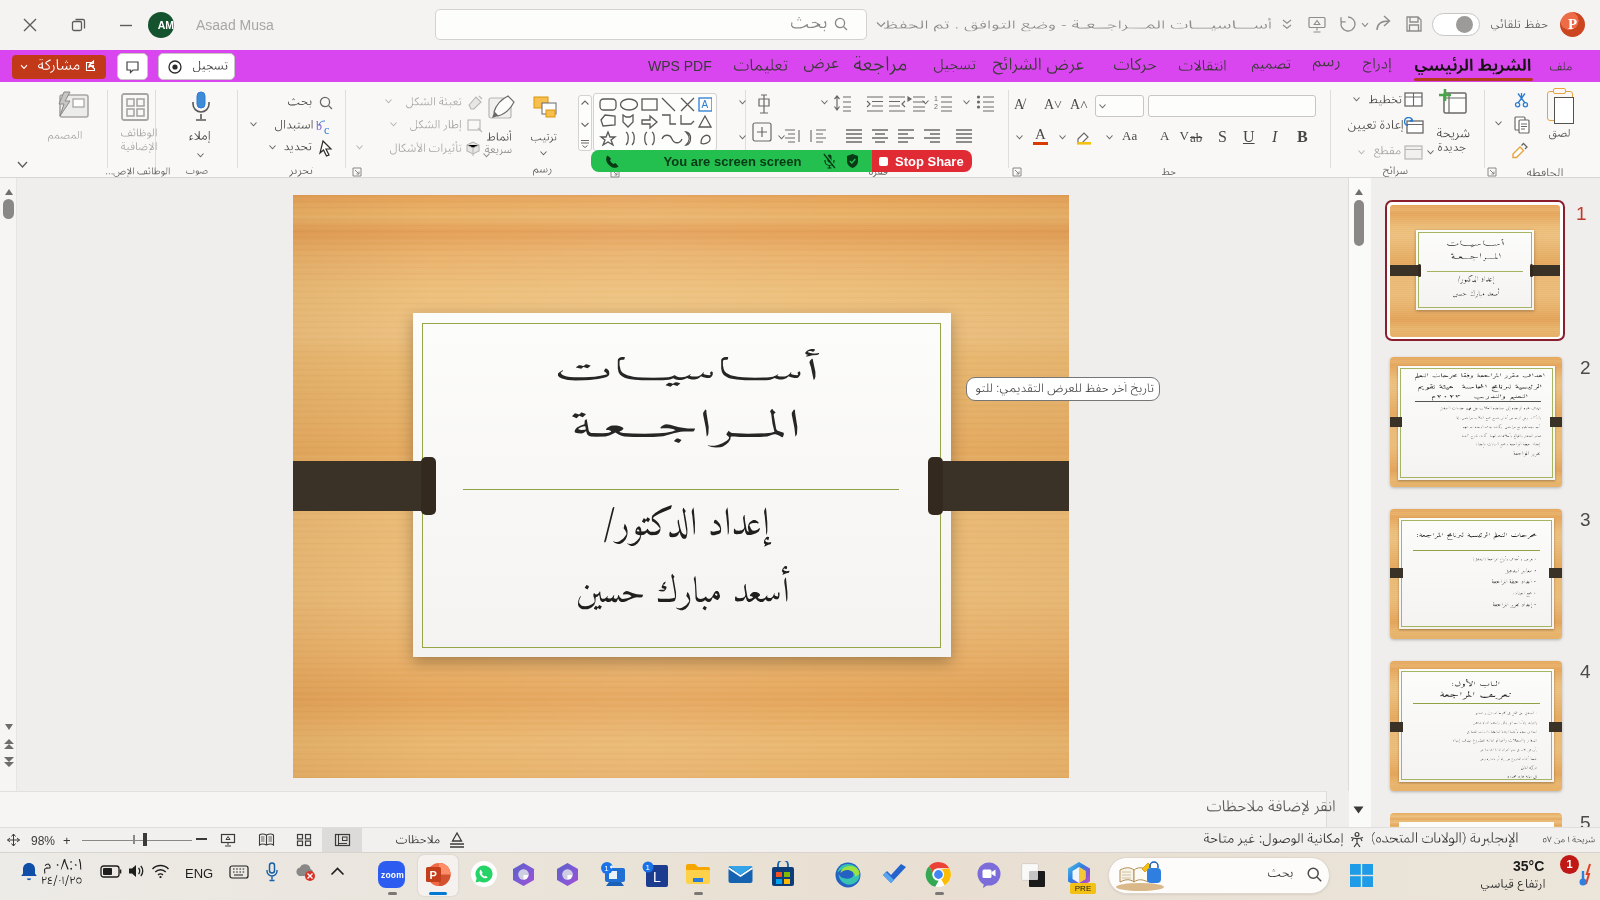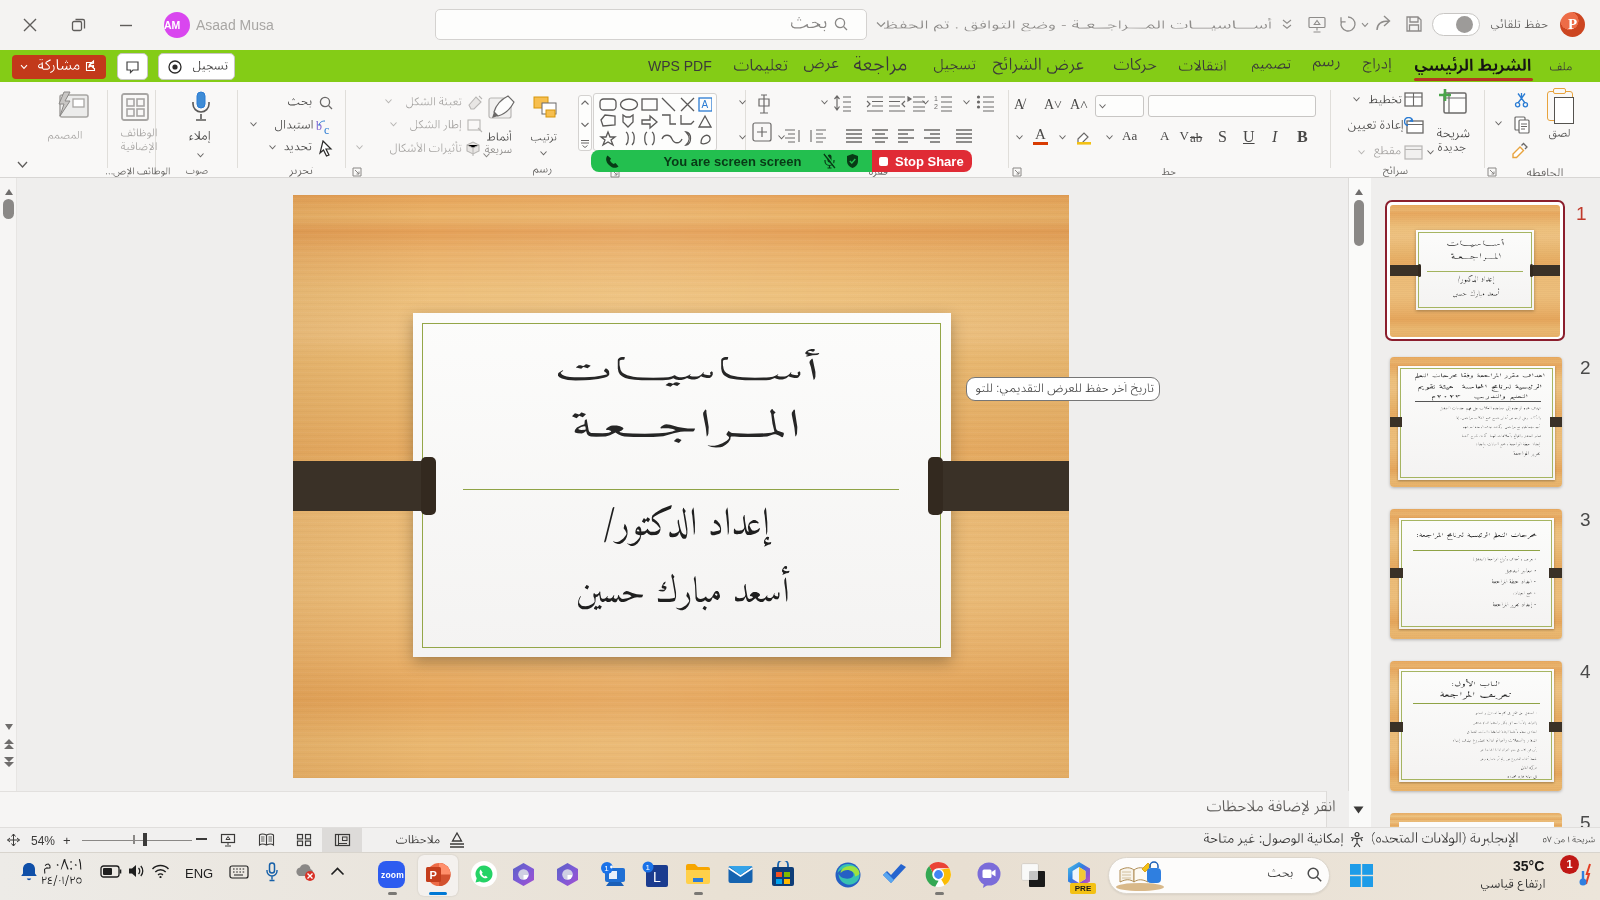--- a/index.html
+++ b/index.html
@@ -1,37 +1,37 @@
 <!DOCTYPE html>
 <html lang="ar" dir="ltr"><head><meta charset="utf-8">
 <style>
 *{margin:0;padding:0;box-sizing:border-box}
 html,body{width:1600px;height:900px;overflow:hidden}
 body{font-family:"Liberation Sans",sans-serif;position:relative;background:#efeeed}
 .abs{position:absolute}
 .tbar{position:absolute;left:0;top:0;width:1600px;height:50px;background:#f4f3f2}
-.tabrow{position:absolute;left:0;top:50px;width:1600px;height:32px;background:#84cc16}
+.tabrow{position:absolute;left:0;top:50px;width:1600px;height:32px;background:#d946ef}
 .ribbon{position:absolute;left:0;top:82px;width:1600px;height:96px;background:#f9f8f7;border-bottom:1px solid #d8d6d4}
 .vsep{position:absolute;top:90px;width:1px;height:78px;background:#e0deda}
 .canvas{position:absolute;left:0;top:178px;width:1600px;height:613px;background:#efeeed}
 svg{display:block}
 </style></head><body>
 
 <div class="tbar">
  <svg class="abs" style="left:18px;top:13px" width="24" height="24" viewBox="0 0 24 24">
       <path d="M6 6L18 18M18 6L6 18" stroke="#5f5d5b" stroke-width="1.4"></path>
     </svg>
  <svg class="abs" style="left:66px;top:13px" width="24" height="24" viewBox="0 0 24 24">
       <rect x="6.5" y="8.5" width="9" height="9" rx="1.5" fill="none" stroke="#5f5d5b" stroke-width="1.3"></rect>
       <path d="M9.5 6.5h7.5a1.5 1.5 0 0 1 1.5 1.5v7.5" fill="none" stroke="#5f5d5b" stroke-width="1.3"></path>
     </svg>
  <svg class="abs" style="left:114px;top:13px" width="24" height="24" viewBox="0 0 24 24">
       <path d="M6 12.5h12" stroke="#5f5d5b" stroke-width="1.4"></path>
     </svg>
- <div class="abs" style="left:164px;top:12px;width:26px;height:26px;border-radius:50%;background:#d946ef;color:#fff;font-size:10.5px;font-weight:bold;text-align:left;line-height:26px">AM</div>
+ <div class="abs" style="left:148px;top:12px;width:26px;height:26px;border-radius:50%;background:#14532d;color:#fff;font-size:10.5px;font-weight:bold;text-align:right;line-height:26px">AM</div>
  <div class="abs" style="left:196px;top:17px;color:#a8a6a4;font-size:14px">Asaad Musa</div>
  <div class="abs" style="left:435px;top:9px;width:432px;height:31px;background:#fdfdfc;border:1px solid #d4d2d0;border-radius:5px"></div>
  <svg class="abs" style="left:833px;top:16px" width="16" height="16" viewBox="0 0 16 16">
       <circle cx="7" cy="7" r="4.6" fill="none" stroke="#8a8886" stroke-width="1.3"></circle>
       <path d="M10.5 10.5L14 14" stroke="#8a8886" stroke-width="1.3"></path>
     </svg>
  <svg class="abs" style="left:876px;top:21px" width="10" height="7" viewBox="0 0 10 7">
       <path d="M1 1.5L5 5.5L9 1.5" stroke="#8e8c8a" stroke-width="1.2" fill="none"></path>
     </svg>
 
@@ -476,21 +476,21 @@
 <div class="abs" style="left:0;top:791px;width:1326px;height:36px;background:#f6f5f4;border-top:1px solid #e2e0de"></div>
 <div class="abs" style="left:1326px;top:791px;width:1px;height:36px;background:#dddbd9"></div>
 <svg class="abs" style="left:1352px;top:805px" width="13" height="10" viewBox="0 0 13 10">
     <path d="M1.5 1.5h10L6.5 8.5z" fill="#3b3a39"></path>
   </svg>
 
 <div class="abs" style="left:0;top:827px;width:1600px;height:25px;background:#f1f0ef;border-top:1px solid #e0dedc"></div>
 <svg class="abs" style="left:6px;top:833px" width="15" height="14" viewBox="0 0 15 14">
     <path d="M7.5 1v12M1.5 7h12M7.5 1l-2 2.5M7.5 1l2 2.5M7.5 13l-2-2.5M7.5 13l2-2.5M1.5 7l2.5-2M1.5 7l2.5 2M13.5 7l-2.5-2M13.5 7l-2.5 2" stroke="#3b3a39" stroke-width="1" fill="none"></path>
   </svg>
-<div class="abs" style="left:31px;top:834px;font-size:12px;color:#3b3a39">54%</div>
+<div class="abs" style="left:31px;top:834px;font-size:12px;color:#3b3a39">98%</div>
 <div class="abs" style="left:63px;top:833px;font-size:13px;color:#3b3a39">+</div>
 <div class="abs" style="left:82px;top:839.6px;width:110px;height:1px;background:#8a8886"></div>
 <div class="abs" style="left:143px;top:833px;width:4px;height:13px;background:#3b3a39"></div>
 <div class="abs" style="left:133px;top:835px;width:1.5px;height:9px;background:#8a8886"></div>
 <div class="abs" style="left:196px;top:838px;width:11px;height:2px;background:#3b3a39"></div>
 <svg class="abs" style="left:220px;top:833px" width="16" height="14" viewBox="0 0 16 14">
     <rect x="1.5" y="1.5" width="13" height="8" fill="none" stroke="#3b3a39" stroke-width="1.2"></rect>
     <path d="M8 9.5v2.5M5 13h6M8 3.5L6 6.5h4z" stroke="#3b3a39" stroke-width="1" fill="none"></path>
   </svg>
 <svg class="abs" style="left:258px;top:833px" width="17" height="14" viewBox="0 0 17 14">
@@ -673,21 +673,21 @@
         <stop offset="0" stop-color="#4ec9e8"></stop>
         <stop offset=".4" stop-color="#2f7fe0"></stop>
         <stop offset=".7" stop-color="#8a54d6"></stop>
         <stop offset="1" stop-color="#e85aa0"></stop>
       </linearGradient>
     </defs>
     <path d="M15 2l11 6.5v13L15 28 4 21.5v-13z" fill="url(#cop)"></path>
     <path d="M15 7l6.5 4v8L15 23l-6.5-4v-8z" fill="#fff" opacity=".92"></path>
     <path d="M15 7l6.5 4v8L15 23z" fill="#f3c114" opacity=".85"></path>
   </svg>
-<div class="abs" style="left:1070px;top:883px;width:26px;height:11px;background:#f3c114;border-radius:2px;color:#1a1a1a;font-size:8px;font-weight:bold;text-align:center;line-height:11px">PRE</div>
+<div class="abs" style="left:1070px;top:883px;width:26px;height:11px;background:#f3c114;border-radius:2px;color:#1a1a1a;font-size:8px;font-weight:normal;text-align:center;line-height:11px">PRE</div>
 
 <div class="abs" style="left:1108px;top:857px;width:222px;height:37px;background:#fdfcfb;border:1px solid #dcd6cc;border-radius:19px;box-shadow:0 1px 2px rgba(0,0,0,.08)"></div>
 <svg class="abs" style="left:1306px;top:866px" width="17" height="17" viewBox="0 0 17 17">
     <circle cx="7.2" cy="7.2" r="5" fill="none" stroke="#4a4a4a" stroke-width="1.5"></circle>
     <path d="M11 11l4.2 4.2" stroke="#4a4a4a" stroke-width="1.5"></path>
   </svg>
 <svg class="abs" style="left:1114px;top:860px" width="52" height="32" viewBox="0 0 52 32">
     <ellipse cx="26" cy="27" rx="24" ry="4" fill="#d9b98a"></ellipse>
     <path d="M6 22c6-3 10-3 14 0V10c-4-3-8-3-14 0z" fill="#f7f3ea" stroke="#b08d55" stroke-width="1"></path>
     <path d="M20 22c4-3 8-3 14 0V10c-6-3-10-3-14 0z" fill="#fdfaf3" stroke="#b08d55" stroke-width="1"></path>

